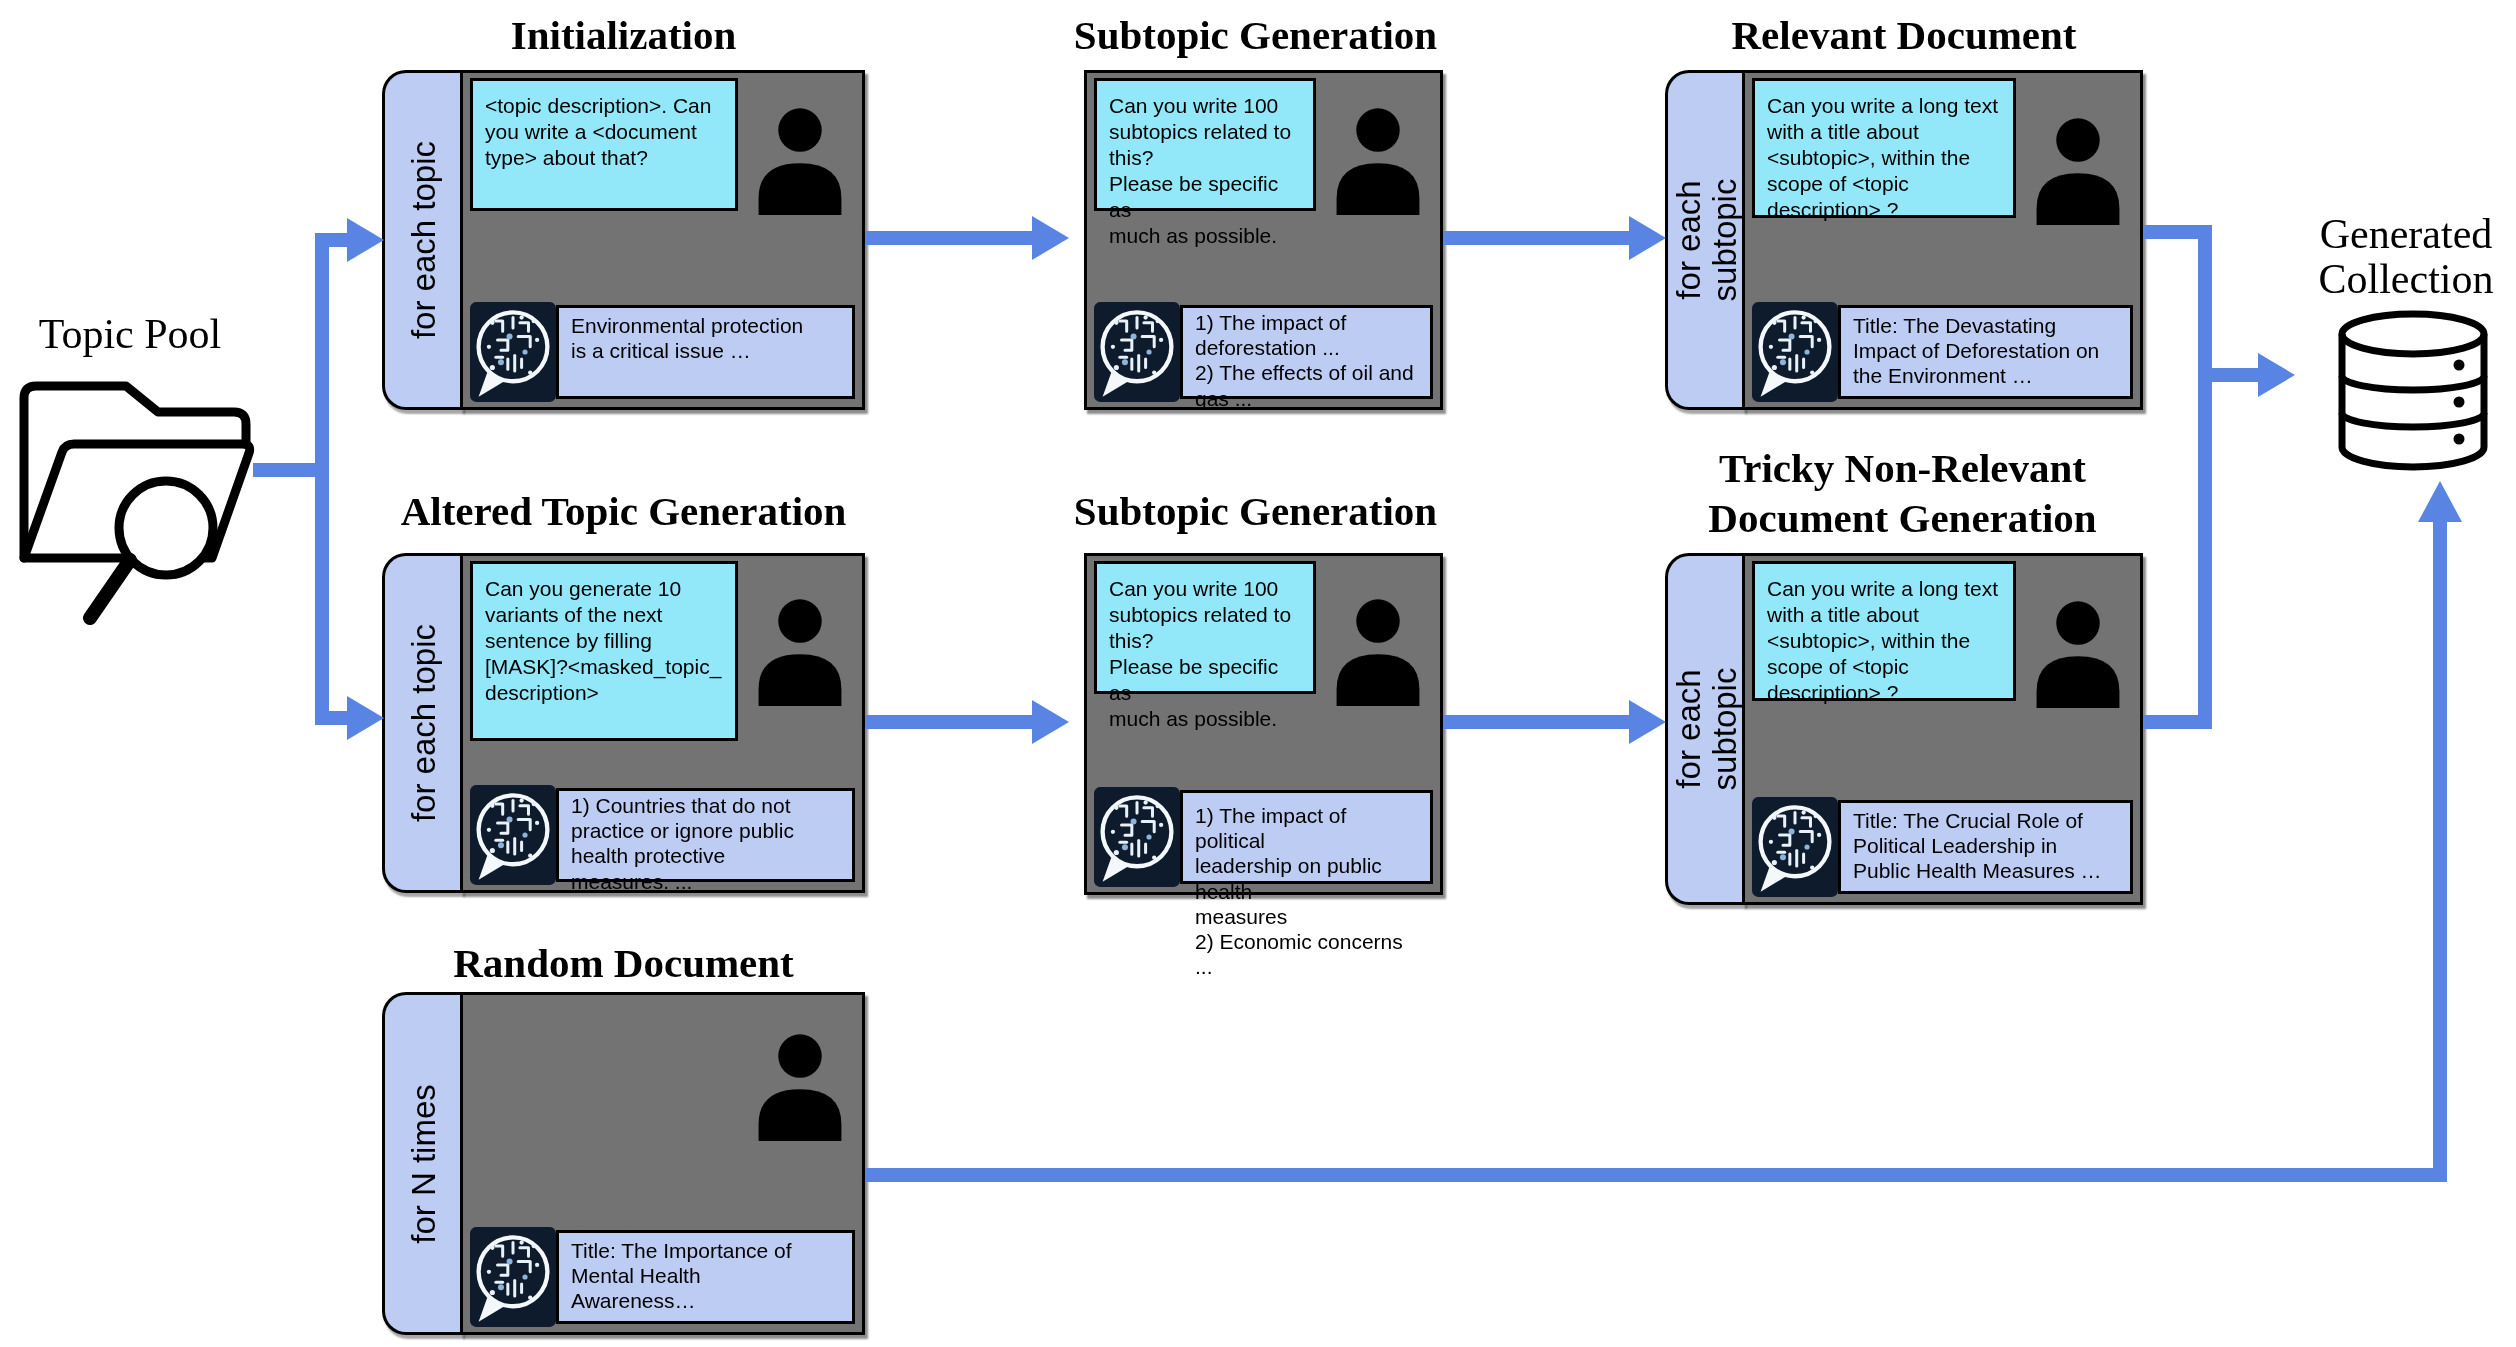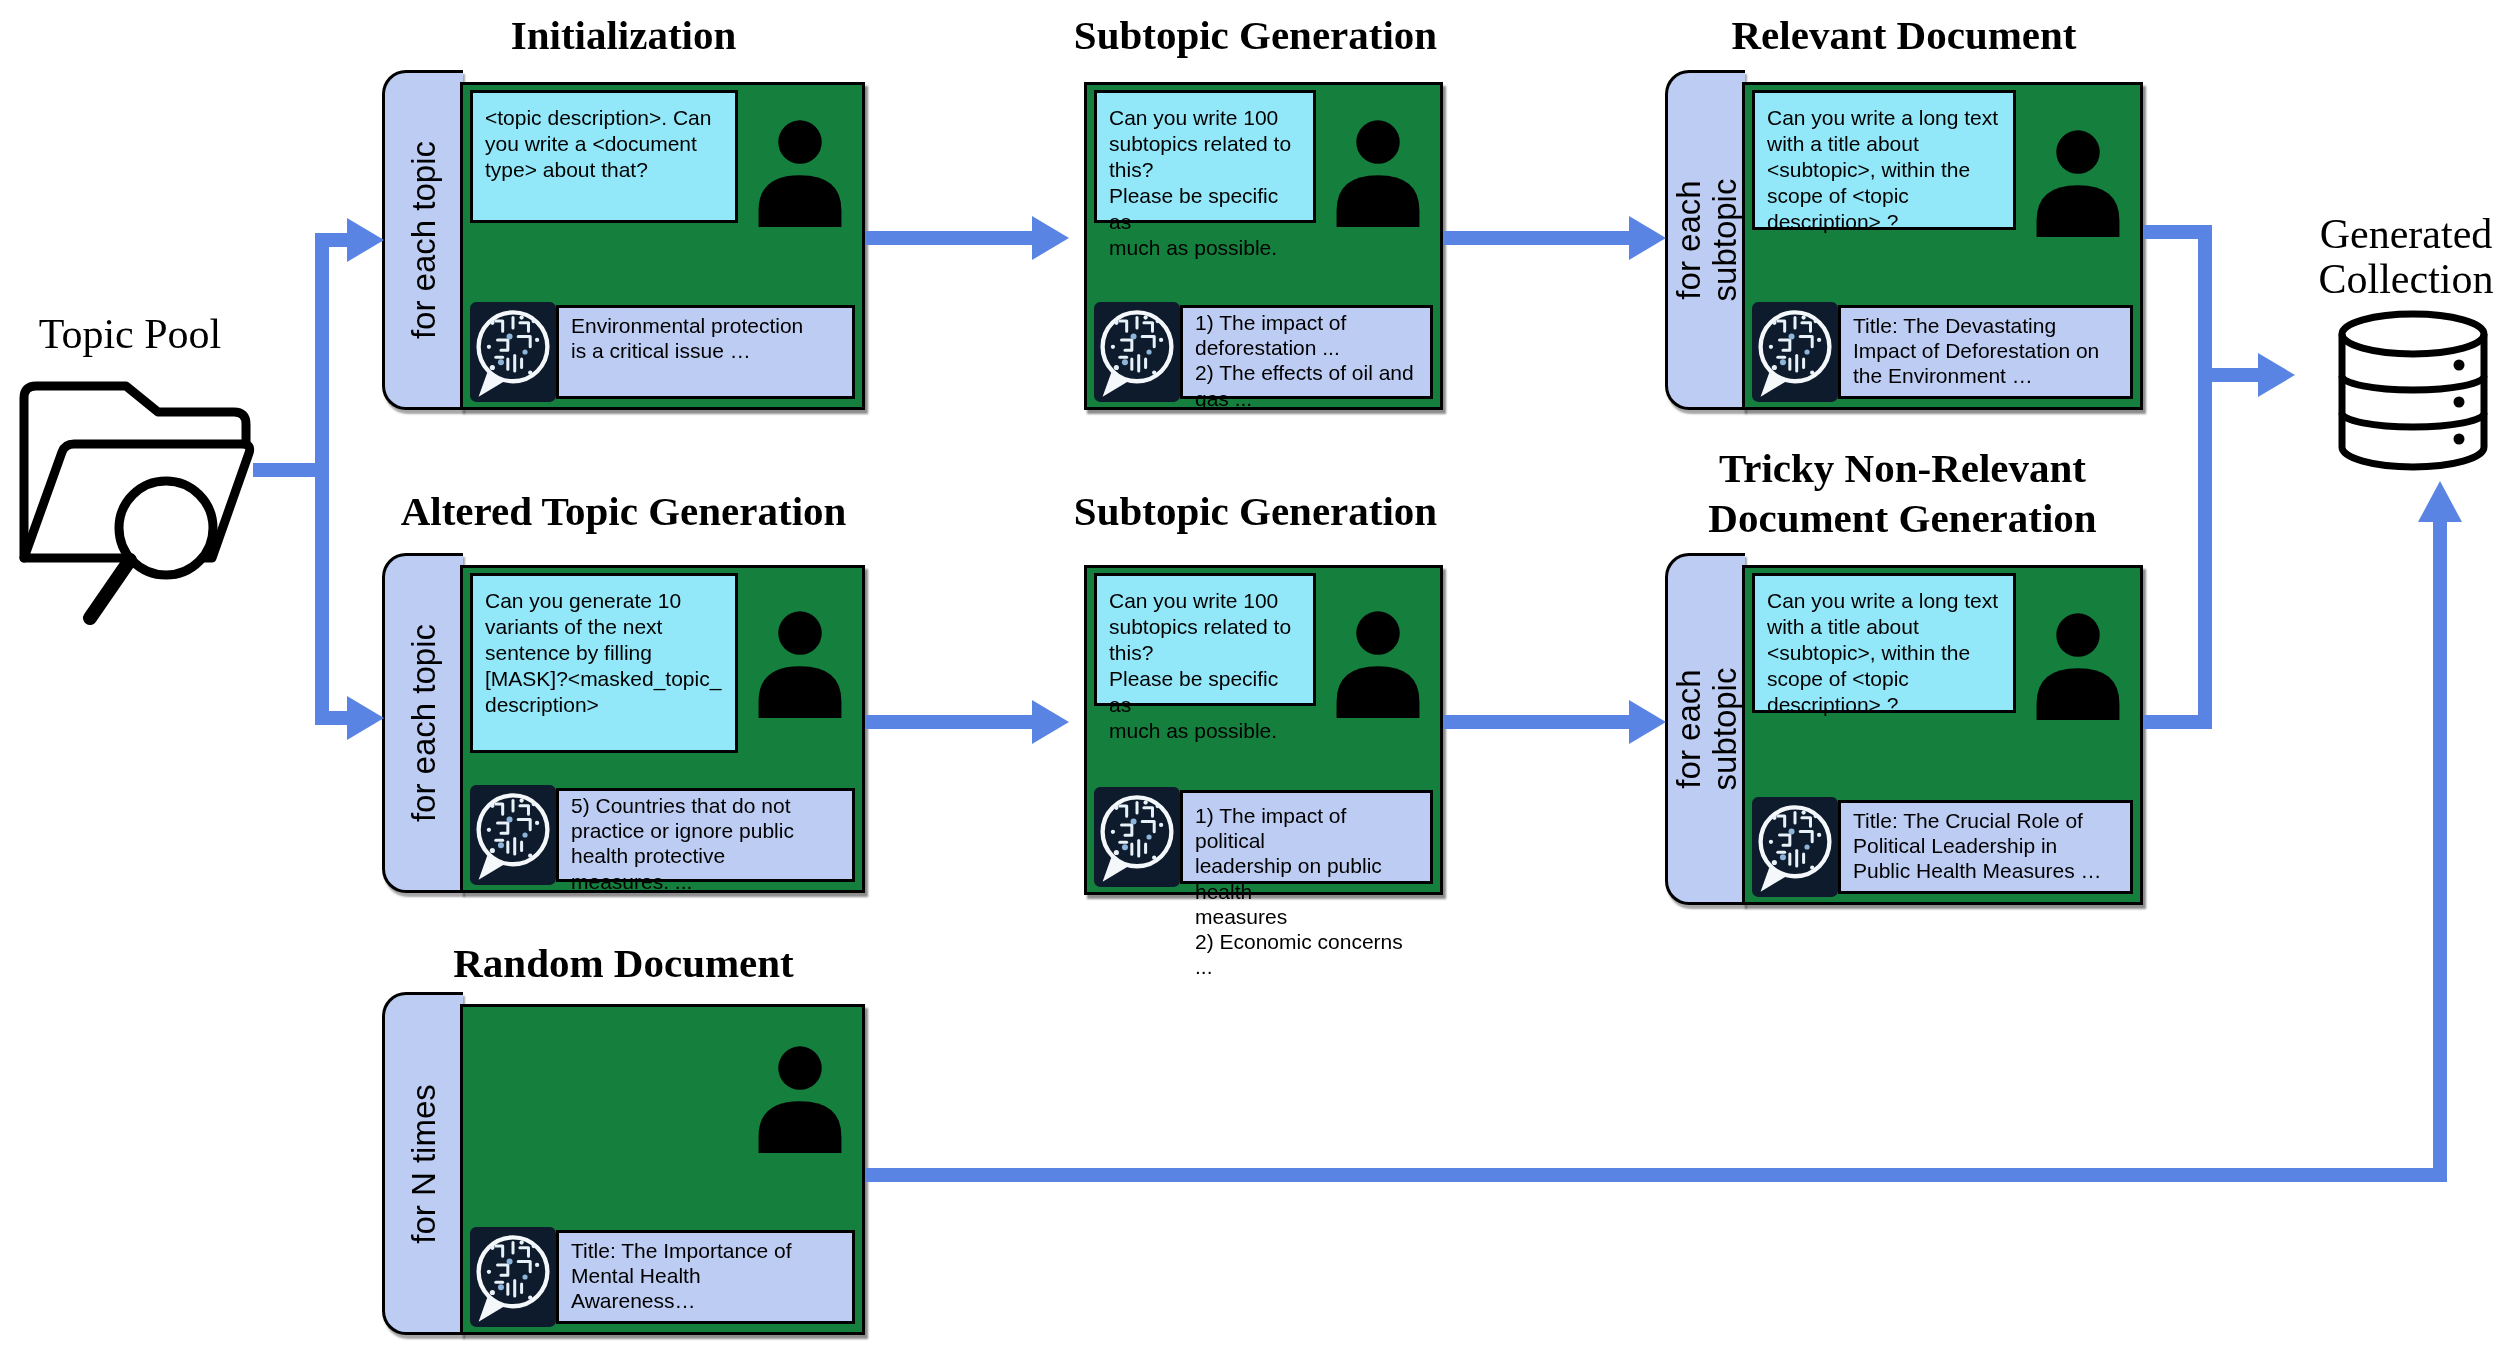--- a/index.html
+++ b/index.html
@@ -14,22 +14,22 @@
           font-family:"Liberation Sans",sans-serif;overflow:hidden;}
 
   .fig-title{position:absolute;font-family:"Liberation Serif",serif;font-size:41px;
              color:var(--ink);text-align:center;white-space:pre-line;line-height:50px;font-weight:bold;}
 
   
   .pbox{position:absolute;}
   .pbox .side{position:absolute;left:0;top:0;bottom:0;width:78px;background:var(--panel);
               border:3px solid var(--ink);border-right:none;border-radius:24px 0 0 24px;
               box-shadow:2px 4px 2px rgba(0,0,0,.35);}
-  .pbox .content{position:absolute;left:78px;right:0;top:0;bottom:0;background:#15803d;
-              border:3px solid var(--ink);box-shadow:3px 4px 2px rgba(0,0,0,.45);margin-top:12px;}
+  .pbox .content{position:absolute;left:78px;right:0;top:0;bottom:0;background:#737373;
+              border:3px solid var(--ink);box-shadow:3px 4px 2px rgba(0,0,0,.45);}
   .pbox.nosidebar .content{left:16px;}
   .loop-label{position:absolute;top:50%;left:50%;width:340px;
               transform:translate(-50%,-50%) rotate(-90deg);
               text-align:center;font-size:33px;line-height:1.08;color:var(--ink);
               white-space:pre-line;}
   .prompt{position:absolute;left:7px;top:5px;right:124px;height:133px;background:var(--prompt);
           border:3px solid var(--ink);padding:12px 12px;font-size:21px;line-height:1.24;
           color:var(--ink);white-space:pre-line;box-sizing:border-box;}
   .prompt.centered{display:flex;align-items:center;justify-content:center;text-align:center;}
   .person{position:absolute;top:26px;right:10px;width:104px;height:116px;}
@@ -215,21 +215,21 @@
 sentence by filling
 [MASK]?&lt;masked_topic_
 description&gt;</div>
       <svg class="person" style="top:34px;">
           <use href="#sym-person"></use>
         </svg>
       <div class="resp-row">
         <svg class="ai-icon">
             <use href="#sym-ai"></use>
           </svg>
-        <div class="resp-box" style="padding-top:2px;">5) Countries that do not
+        <div class="resp-box" style="padding-top:2px;">1) Countries that do not
 practice or ignore public
 health protective
 measures. ...</div>
       </div>
     </div>
   </div>
 
   <div class="pbox nosidebar" style="left:1068px;top:553px;width:375px;height:342px;">
     <div class="content">
       <div class="prompt">Can you write 100

